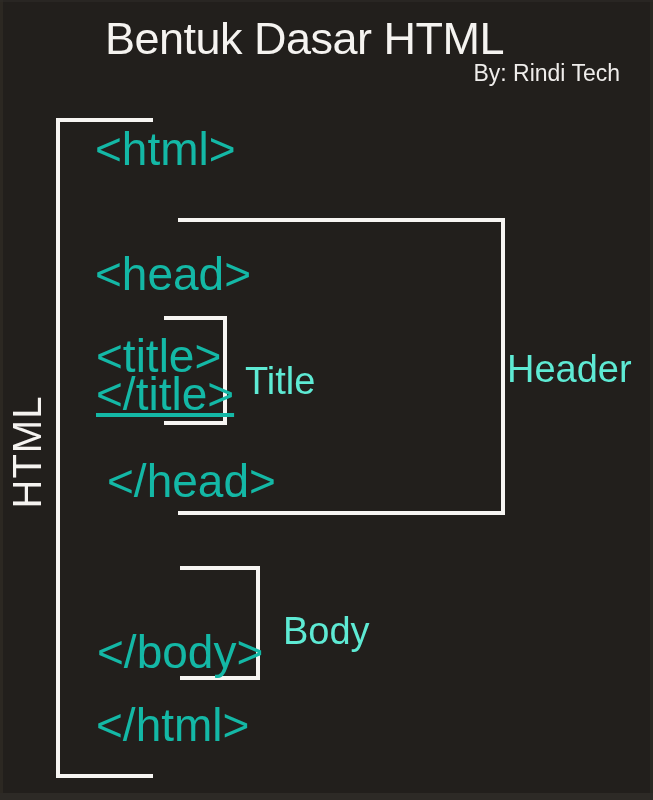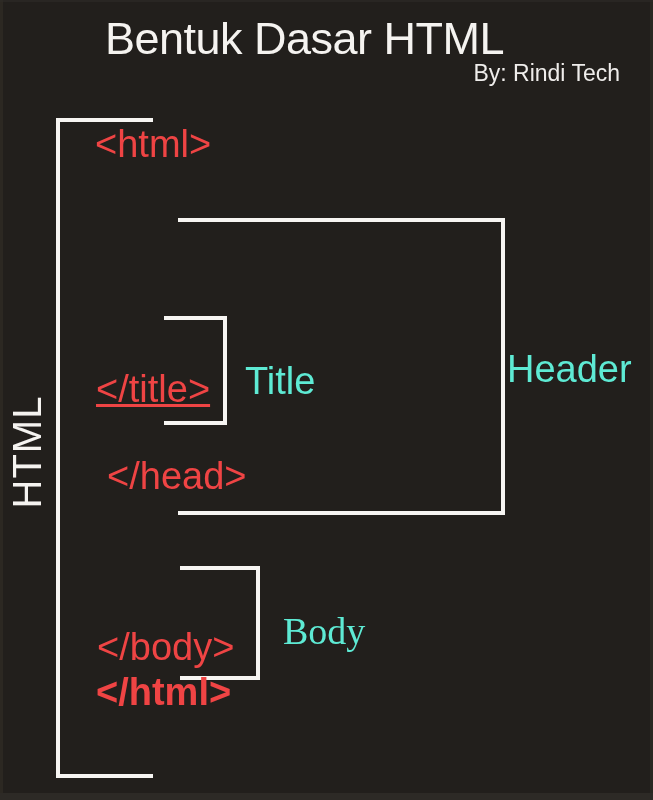--- a/index.html
+++ b/index.html
@@ -36,24 +36,24 @@
     width: 620px;
     text-align: right;
     font-size: 23px;
     line-height: 1.1;
     color: #efedeb;
     white-space: nowrap;
   }
   
   .tag {
     position: absolute;
-    font-size: 38px;
+    font-size: 46px;
     line-height: 1.1;
     white-space: nowrap;
-    color: #ef4444;
+    color: #14b8a6;
   }
   
   .scope-label {
     position: absolute;
     font-size: 38px;
     line-height: 1.1;
     white-space: nowrap;
     color: #5eead4;
   }
   .vertical-label {
@@ -106,26 +106,28 @@
   <div class="bracket bracket-open-right bracket-html"></div>
   <div class="vertical-label">HTML</div>
 
   <div class="bracket bracket-open-left bracket-header"></div>
   <div class="scope-label" style="left:507px; top:349px;">Header</div>
 
   <div class="bracket bracket-open-left bracket-title"></div>
   <div class="scope-label" style="left:245px; top:361px;">Title</div>
 
   <div class="bracket bracket-open-left bracket-body"></div>
-  <div class="scope-label" style="left:283px; top:611px;font-family:Liberation Serif, serif;">Body</div>
+  <div class="scope-label" style="left:283px; top:611px;">Body</div>
 
   <div class="tag" style="left:95px; top:124px;">&lt;html&gt;</div>
+  <div class="tag" style="left:95px; top:249px;">&lt;head&gt;</div>
+  <div class="tag" style="left:96px; top:331px;">&lt;title&gt;</div>
   <div class="tag" style="left:96px; top:369px;text-decoration:underline;">&lt;/title&gt;</div>
   <div class="tag" style="left:107px; top:456px;">&lt;/head&gt;</div>
   <div class="tag" style="left:97px; top:627px;text-align:right;">&lt;/body&gt;</div>
-  <div class="tag" style="left:96px; top:672px;font-weight:bold;">&lt;/html&gt;</div>
+  <div class="tag" style="left:96px; top:700px;">&lt;/html&gt;</div>
 
   <div class="edge edge-left"></div>
   <div class="edge edge-right"></div>
   <div class="edge edge-bottom"></div>
   <div class="edge edge-top"></div>
 
 </div>
 
 </body></html>

